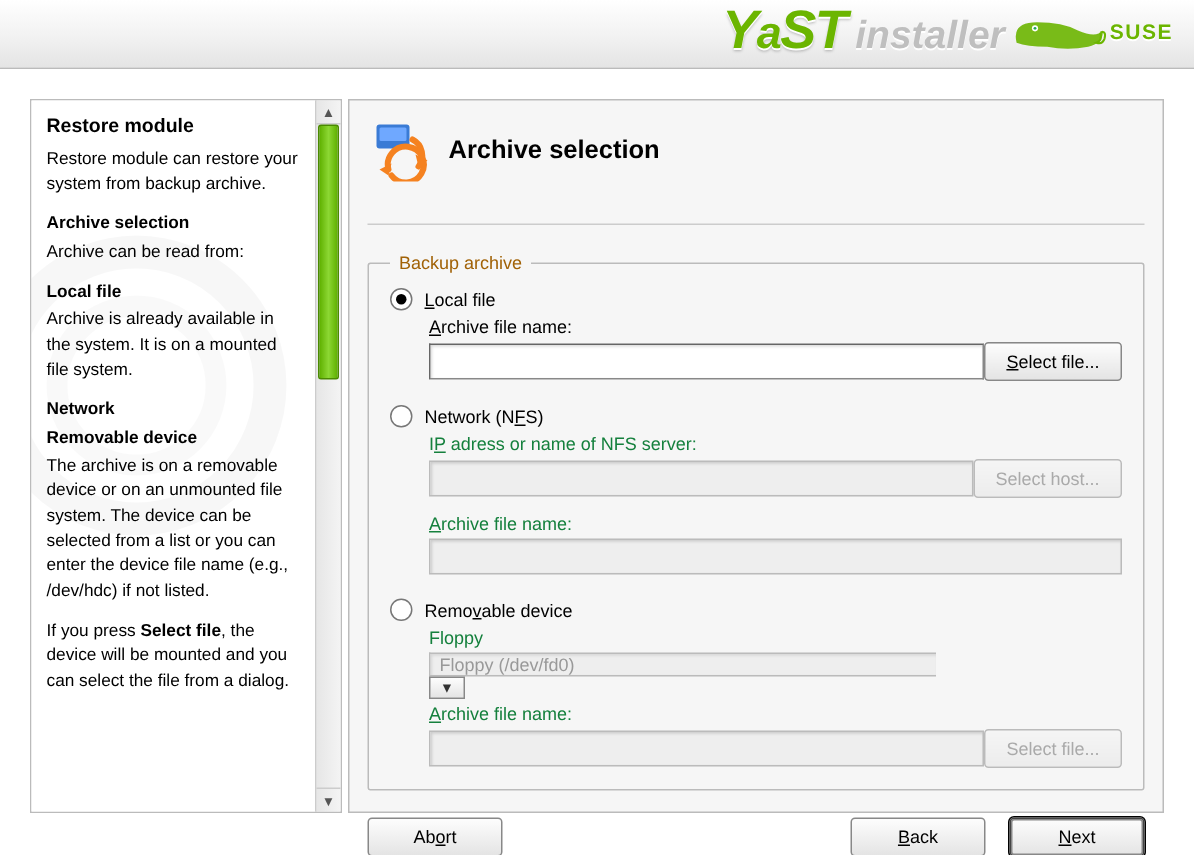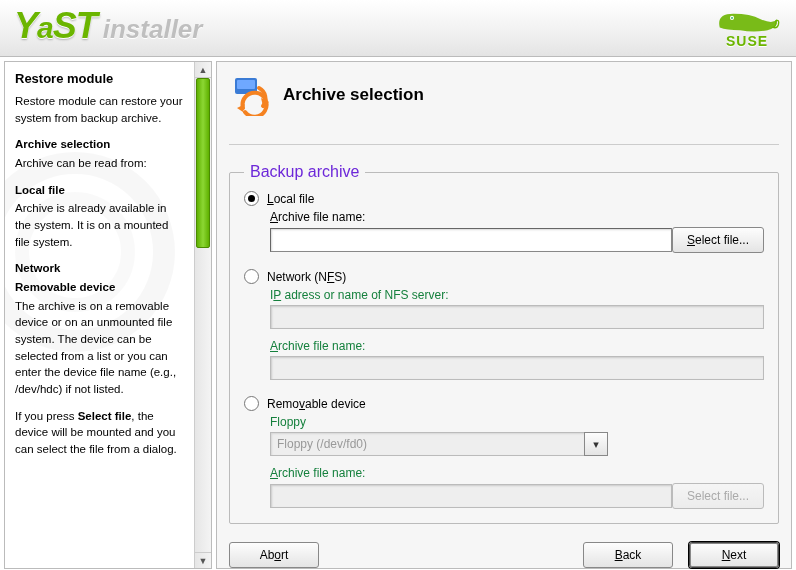--- a/index.html
+++ b/index.html
@@ -7,26 +7,26 @@
     width: 796px; height: 570px;
     font-family: "Lucida Grande", "Segoe UI", Arial, sans-serif;
     font-size: 12px;
     background: #fff;
     color: #000;
     overflow: hidden;
     position: relative;
   }
   
   .header {
-    height: 57px;
+    height: 46px;
     background: linear-gradient(to bottom, #ffffff 0%, #f0f0f0 60%, #e4e4e4 100%);
     border-bottom: 1px solid #bbb;
     display: flex;
     align-items: center;
-    justify-content: space-between;
+    justify-content: flex-end;
     padding: 0 14px;
   }
   .brand { display:flex; align-items:baseline; gap:4px; }
   .brand-main {
     font-family: "Arial Black", Arial, sans-serif;
     font-size: 30px;
     font-weight: 900;
     font-style: italic;
     letter-spacing: -1px;
     color: #6bb500;
@@ -35,36 +35,36 @@
   .brand-main .cap { font-size: 36px; line-height: 0; }
   .brand-sub {
     font-family: Arial, sans-serif;
     font-size: 26px;
     font-weight: bold;
     font-style: italic;
     color: #bfbfbf;
     text-shadow: 0 1px 0 #fff;
     margin-left: 2px;
   }
-  .suse-logo { display:flex; flex-direction:column; align-items:center; }
+  .suse-logo { display:flex; flex-direction:row; align-items:center; }
   .suse-logo svg { width: 70px; height: 30px; }
   .suse-text {
     font-family: Arial, sans-serif;
     font-size: 14px;
     font-weight: bold;
     color: #6bb500;
     text-shadow: 0 1px 0 #fff;
     letter-spacing: 1px;
     margin-top: -4px;
   }
   
   .content {
     display: flex;
     height: calc(570px - 54px);
-    padding: 4px;
+    padding: 20px;
     gap: 4px;
   }
   
   .help-pane {
     width: 208px;
     display: flex;
     gap: 0;
     border: 1px solid #bbb;
     background: #fff;
     position: relative;
@@ -137,22 +137,22 @@
     display:flex; align-items:center; justify-content:center;
   }
   fieldset.group {
     border: 1px solid #bbb;
     border-radius: 2px;
     padding: 10px 14px 14px 14px;
     background: #f6f6f6;
   }
   fieldset.group > legend {
     padding: 0 6px;
-    font-size: 16px;
-    color: #6d28d9;
+    font-size: 12px;
+    color: #a16207;
   }
   .opt { margin-bottom: 16px; }
   .opt:last-child { margin-bottom: 0; }
   .opt-head {
     display:flex; align-items:center; gap:8px;
     margin-bottom: 4px;
   }
   .radio {
     width:15px; height:15px; border-radius:50%;
     border:1px solid #777; background:#fff;
@@ -198,21 +198,21 @@
   .btn.dis {
     color:#aaa; border-color:#bbb;
     background: linear-gradient(#f5f5f5,#ececec);
     cursor:default;
   }
   .btn.default {
     border: 1px solid #444;
     box-shadow: 0 0 0 1px #888 inset, 0 0 0 1px #000;
   }
   .combo {
-    display:flex; align-items:stretch; width: 338px; height:24px;
+    display:flex; align-items:stretch; width: 338px; height:24px;flex-direction:column;
   }
   .combo .cval {
     flex:1; border:1px solid #bbb; border-right:none;
     background:#eee; color:#999;
     display:flex; align-items:center; padding:0 6px;
     box-shadow: inset 1px 1px 2px rgba(0,0,0,.1);
   }
   .combo .cbtn {
     width:24px; border:1px solid #888;
     background: linear-gradient(#fdfdfd,#e4e4e4);
@@ -313,20 +313,21 @@
 
       <div class="opt">
         <div class="opt-head">
           <span class="radio"></span>
           <span class="opt-label">Network (N<span class="ul">F</span>S)</span>
         </div>
         <div class="field">
           <span class="flabel dis">I<span class="ul">P</span> adress or name of NFS server:</span>
           <div class="row">
             <input class="textbox dis" disabled="" value="" style="">
+            <button class="btn dis" disabled=""><span>Select host...</span></button>
           </div>
         </div>
         <div class="field">
           <span class="flabel dis"><span class="ul">A</span>rchive file name:</span>
           <div class="row">
             <input class="textbox dis" disabled="" value="" style="">
           </div>
         </div>
       </div>
 

